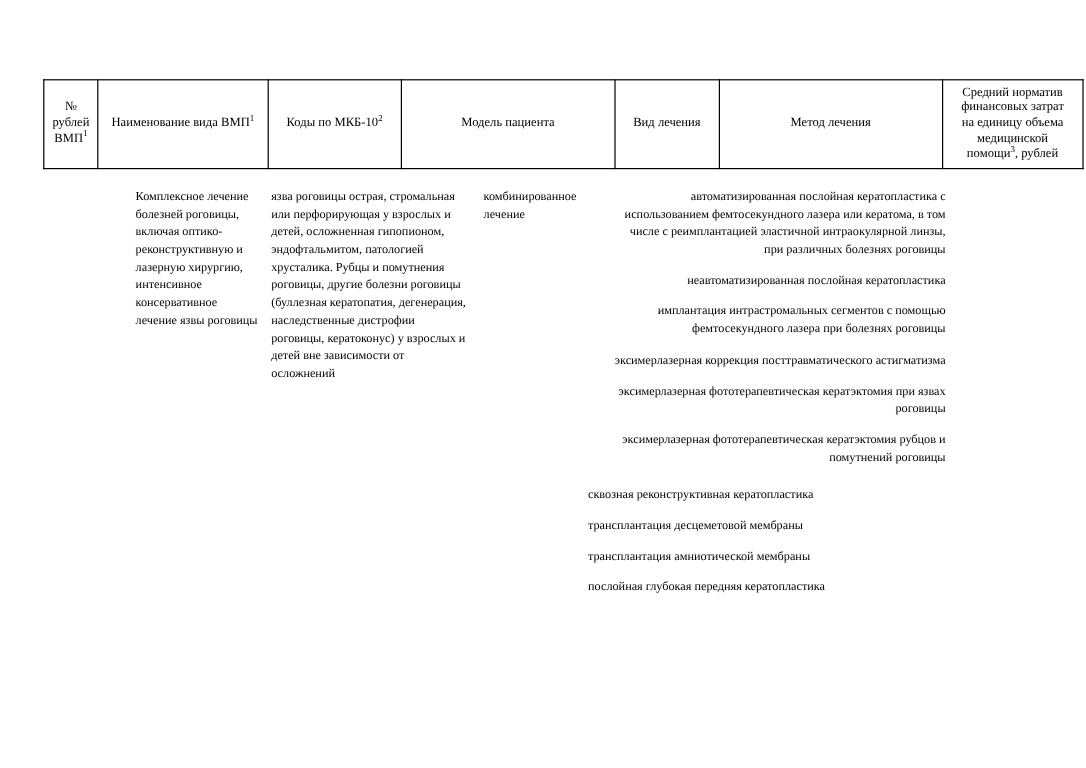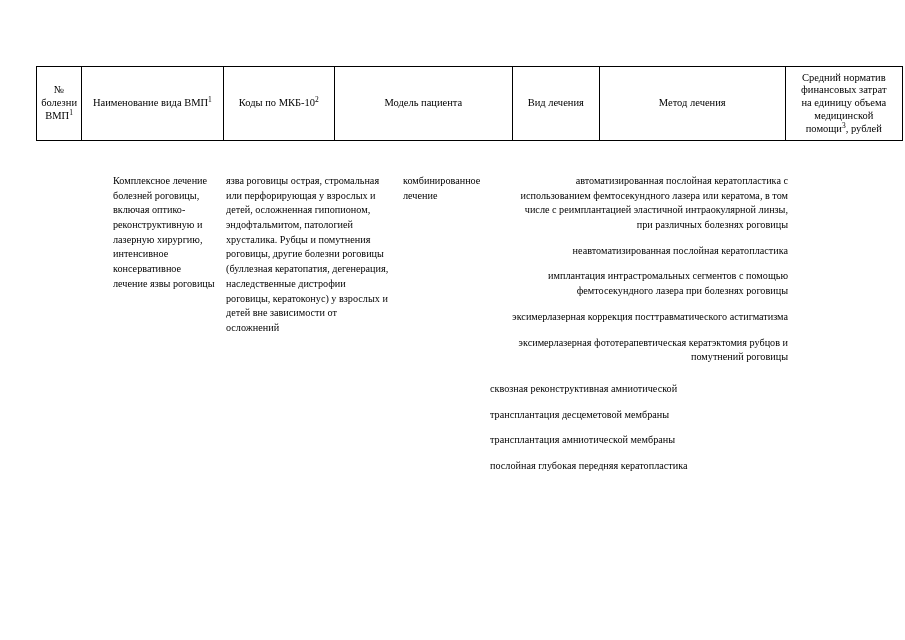--- a/index.html
+++ b/index.html
@@ -53,21 +53,21 @@
   sup {
     font-size: 7.5px;
     vertical-align: super;
     line-height: 0;
   }
 
   
   .body-area {
     position: absolute;
     left: 36px;
-    top: 168px;
+    top: 152px;
     width: 867px;
   }
   .body-row {
     display: flex;
     align-items: flex-start;
   }
 
   .cell {
     font-size: 10.2px;
     line-height: 1.44;
@@ -98,21 +98,21 @@
 </head>
 <body>
 
 <div class="page">
 
   <table class="vmp-table">
     <thead>
       <tr>
         <th class="c0">
           <span>№</span><br>
-          <span>болезни</span><br>
+          <span>рублей</span><br>
           <span>ВМП</span><sup>1</sup>
         </th>
         <th class="c1">
           <span>Наименование вида ВМП</span><sup>1</sup>
         </th>
         <th class="c2">
           <span>Коды по МКБ-10</span><sup>2</sup>
         </th>
         <th class="c3">
           <span>Модель пациента</span>
@@ -145,24 +145,25 @@
       <div class="cell cell-model">язва роговицы острая, стромальная или перфорирующая у взрослых и детей, осложненная гипопионом, эндофтальмитом, патологией хрусталика. Рубцы и помутнения роговицы, другие болезни роговицы (буллезная кератопатия, дегенерация, наследственные дистрофии роговицы, кератоконус) у взрослых и детей вне зависимости от осложнений</div>
 
       <div class="cell cell-treattype">комбинированное лечение</div>
 
       <div class="cell cell-method">
         <div class="method-group-indented">
           <div class="method-block">автоматизированная послойная кератопластика с использованием фемтосекундного лазера или кератома, в том числе с реимплантацией эластичной интраокулярной линзы, при различных болезнях роговицы</div>
           <div class="method-block">неавтоматизированная послойная кератопластика</div>
           <div class="method-block">имплантация интрастромальных сегментов с помощью фемтосекундного лазера при болезнях роговицы</div>
           <div class="method-block">эксимерлазерная коррекция посттравматического астигматизма</div>
+          <div class="method-block">эксимерлазерная фототерапевтическая кератэктомия при язвах роговицы</div>
           <div class="method-block">эксимерлазерная фототерапевтическая кератэктомия рубцов и помутнений роговицы</div>
         </div>
         <div class="method-group-flat">
-          <div class="method-flat">сквозная реконструктивная амниотической</div>
+          <div class="method-flat">сквозная реконструктивная кератопластика</div>
           <div class="method-flat">трансплантация десцеметовой мембраны</div>
           <div class="method-flat">трансплантация амниотической мембраны</div>
           <div class="method-flat">послойная глубокая передняя кератопластика</div>
         </div>
       </div>
 
       <div class="cell cell-cost"></div>
 
     </div>
   </div>

